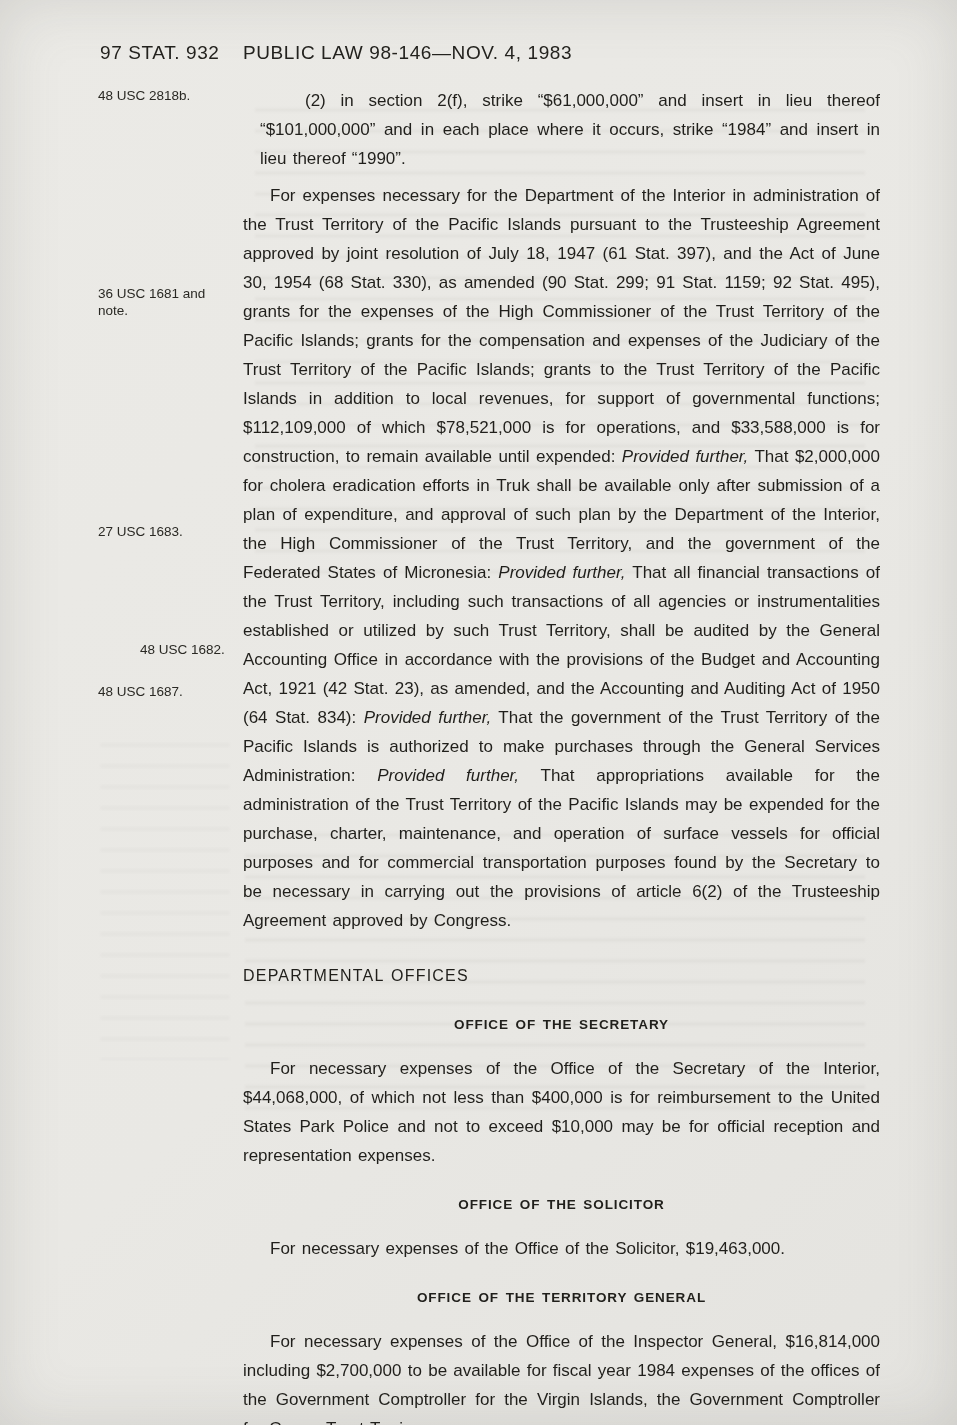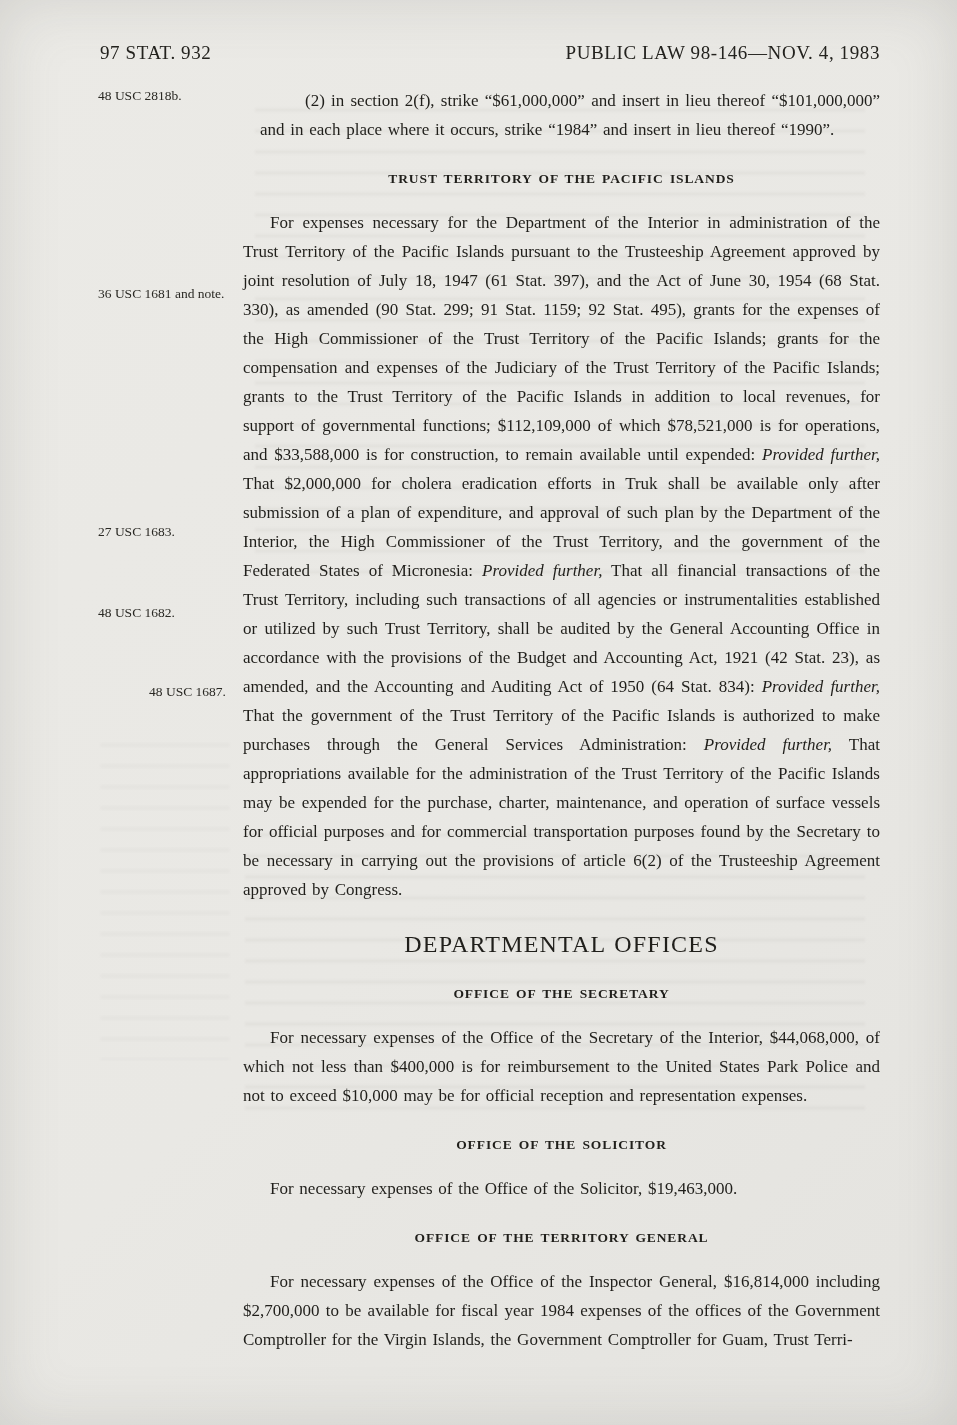--- a/index.html
+++ b/index.html
@@ -2,21 +2,21 @@
 <html><head>
 <meta charset="utf-8">
 <style>
   * { margin: 0; padding: 0; box-sizing: border-box; }
   html, body { background: #cfcecb; }
   .page {
     position: relative;
     width: 957px;
     height: 1425px;
     background: linear-gradient(135deg, #ebeae6 0%, #e9e8e4 55%, #e4e3df 100%);
-    font-family: Liberation Serif, serif;
+    font-family: Liberation Sans, sans-serif;
     color: #22211d;
     overflow: hidden;
     box-shadow: inset 0 0 60px rgba(100,98,92,0.18);
   }
 
   
   .bleed {
     position: absolute;
     pointer-events: none;
     filter: blur(1.2px);
@@ -36,39 +36,39 @@
     position: absolute;
     left: 100px; top: 42px;
     font-size: 19px;
     letter-spacing: 0.6px;
     color: #23221e;
   }
   .header-law {
     position: absolute;
     left: 243px; top: 42px;
     width: 637px;
-    text-align: right;
+    text-align: left;
     font-size: 19px;
     letter-spacing: 0.6px;
     color: #23221e;
   }
 
   .margin-note {
     position: absolute;
     left: 98px;
     width: 128px;
     font-size: 13.5px;
     line-height: 16.5px;
     color: #2a2924;
   }
   .mn1 { top: 88px; }
   .mn2 { top: 286px; }
   .mn3 { top: 524px; }
-  .mn4 { top: 605px; }
-  .mn5 { top: 684px; text-align: right; }
+  .mn4 { top: 642px; margin-left: 42px; }
+  .mn5 { top: 684px; }
 
   .bodycol {
     position: absolute;
     left: 243px; top: 86px;
     width: 637px;
     font-size: 17px;
     line-height: 29px;
     text-align: justify;
     word-spacing: 1.5px;
     color: #201f1b;
@@ -84,24 +84,24 @@
   .sc-heading {
     text-align: center;
     text-indent: 0;
     font-weight: bold;
     font-size: 13.5px;
     letter-spacing: 0.9px;
     margin: 20px 0 15px 0;
     word-spacing: 2px;
   }
   .big-heading {
-    text-align: center;
+    text-align: left;
     text-indent: 0;
     font-weight: normal;
-    font-size: 24px;
+    font-size: 16px;
     letter-spacing: 1.2px;
     margin: 26px 0 6px 0;
   }
   .i { font-style: italic; }
 </style>
 </head>
 <body>
 
 <div class="page">
 
@@ -115,21 +115,20 @@
   <div class="margin-note mn1">48 USC 2818b.</div>
   <div class="margin-note mn2">36 USC 1681 and note.</div>
   <div class="margin-note mn3">27 USC 1683.</div>
   <div class="margin-note mn4">48 USC 1682.</div>
   <div class="margin-note mn5">48 USC 1687.</div>
 
   <div class="bodycol">
 
     <p class="para amend">(2) in section 2(f), strike “$61,000,000” and insert in lieu thereof “$101,000,000” and in each place where it occurs, strike “1984” and insert in lieu thereof “1990”.</p>
 
-    <p class="sc-heading">TRUST TERRITORY OF THE PACIFIC ISLANDS</p>
 
     <p class="para"><span>For expenses necessary for the Department of the Interior in administration of the Trust Territory of the Pacific Islands pursuant to the Trusteeship Agreement approved by joint resolution of July 18, 1947 (61 Stat. 397), and the Act of June 30, 1954 (68 Stat. 330), as amended (90 Stat. 299; 91 Stat. 1159; 92 Stat. 495), grants for the expenses of the High Commissioner of the Trust Territory of the Pacific Islands; grants for the compensation and expenses of the Judiciary of the Trust Territory of the Pacific Islands; grants to the Trust Territory of the Pacific Islands in addition to local revenues, for support of governmental functions; $112,109,000 of which $78,521,000 is for operations, and $33,588,000 is for construction, to remain available until expended: </span><span class="i">Provided further,</span><span> That $2,000,000 for cholera eradication efforts in Truk shall be available only after submission of a plan of expenditure, and approval of such plan by the Department of the Interior, the High Commissioner of the Trust Territory, and the government of the Federated States of Micronesia: </span><span class="i">Provided further,</span><span> That all financial transactions of the Trust Territory, including such transactions of all agencies or instrumentalities established or utilized by such Trust Territory, shall be audited by the General Accounting Office in accordance with the provisions of the Budget and Accounting Act, 1921 (42 Stat. 23), as amended, and the Accounting and Auditing Act of 1950 (64 Stat. 834): </span><span class="i">Provided further,</span><span> That the government of the Trust Territory of the Pacific Islands is authorized to make purchases through the General Services Administration: </span><span class="i">Provided further,</span><span> That appropriations available for the administration of the Trust Territory of the Pacific Islands may be expended for the purchase, charter, maintenance, and operation of surface vessels for official purposes and for commercial transportation purposes found by the Secretary to be necessary in carrying out the provisions of article 6(2) of the Trusteeship Agreement approved by Congress.</span></p>
 
     <p class="big-heading">DEPARTMENTAL OFFICES</p>
 
     <p class="sc-heading">OFFICE OF THE SECRETARY</p>
 
     <p class="para">For necessary expenses of the Office of the Secretary of the Interior, $44,068,000, of which not less than $400,000 is for reimbursement to the United States Park Police and not to exceed $10,000 may be for official reception and representation expenses.</p>
 
     <p class="sc-heading">OFFICE OF THE SOLICITOR</p>

